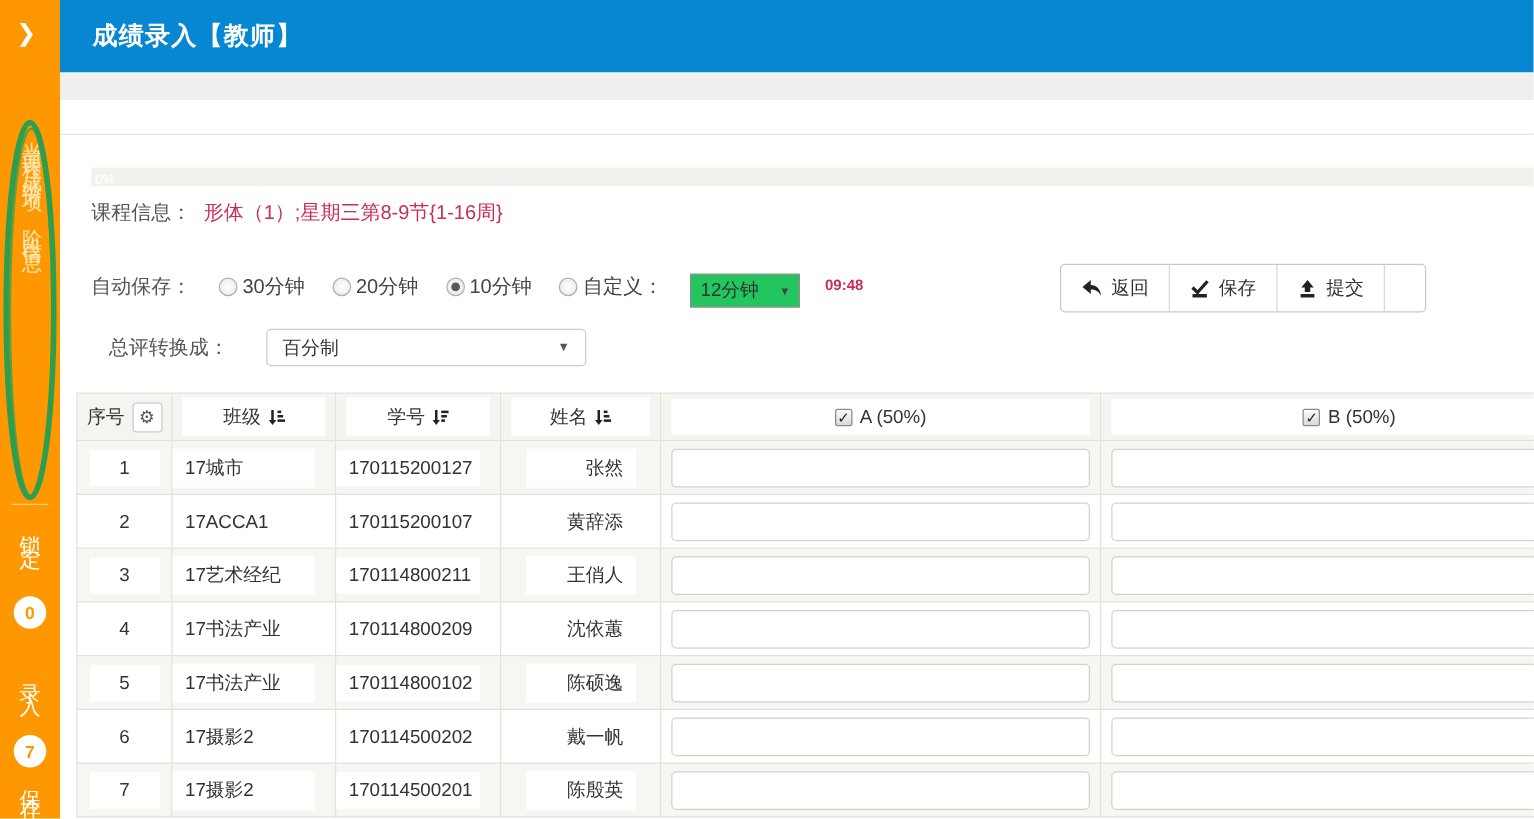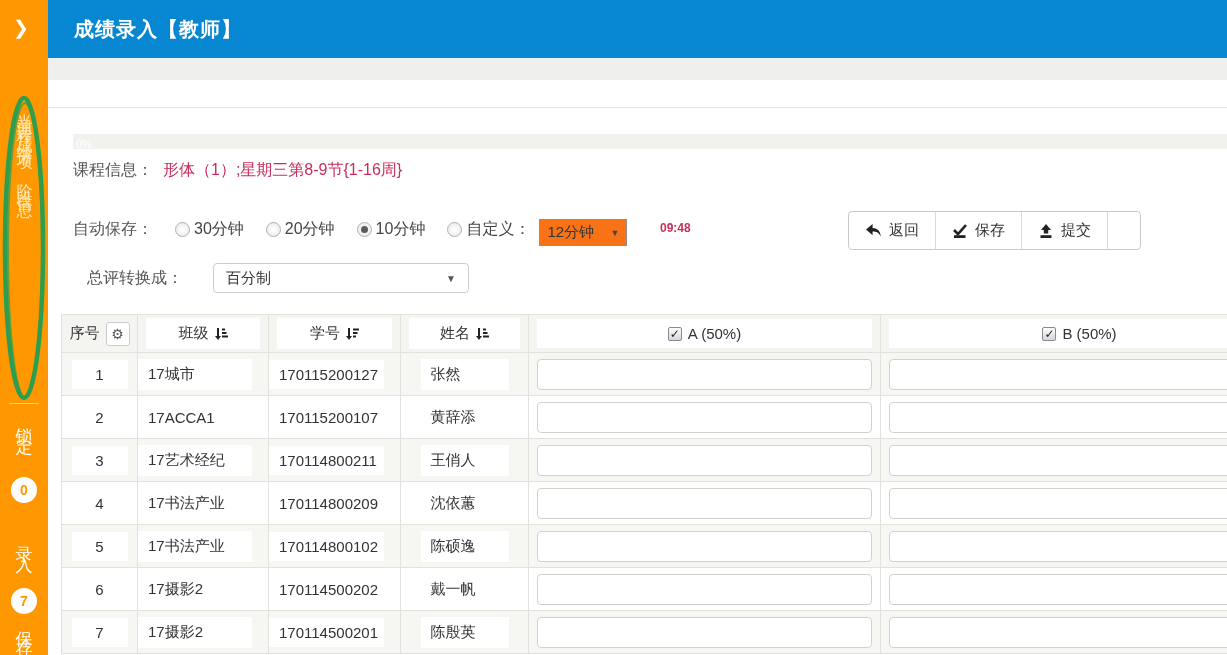--- a/index.html
+++ b/index.html
@@ -33,21 +33,21 @@
 
   .course-row { position:absolute; top:160px; left:25px; font-size:16px; color:#555; }
   .course-val { color:var(--crimson); margin-left:10px; }
 
   .autosave-row { position:absolute; top:219px; left:25px; display:flex; align-items:flex-start; font-size:16px; color:#555; }
   .radio-item { display:flex; align-items:center; margin-left:22px; color:#444; cursor:pointer; }
   .radio { width:15px; height:15px; border-radius:50%; border:1px solid #b0b0b0;
            background:radial-gradient(#fff, #e7e7e7); margin-right:4px; position:relative; }
   .radio.sel::after { content:""; position:absolute; left:3px; top:3px; width:7px; height:7px; border-radius:50%; background:#5a5a5a; }
   .mini-select { display:inline-flex; align-items:center; justify-content:space-between;
-                 border:1px solid #8f8f8f; background:#f97316; height:27px; padding:0 7px; margin-left:9px;
+                 border:1px solid #8f8f8f; background:#22c55e; height:27px; padding:0 7px; margin-left:22px;
                  font-size:15px; color:#333; width:88px; cursor:pointer; }
   .mini-select .arr { font-size:9px; color:#444; margin-left:6px; }
   .timer { position:absolute; top:221px; left:612px; font-size:12px; font-weight:bold; color:var(--crimson); }
 
   .btn-group { position:absolute; top:211px; left:800px; height:39px; display:flex;
                border:1px solid #c9c9c9; border-radius:4px; background:#fff; }
   .btn { display:flex; align-items:center; padding:0 16px; font-size:15px; color:#333;
          border-left:1px solid #d9d9d9; cursor:pointer; white-space:nowrap; }
   .btn:first-child { border-left:none; }
   .btn svg { margin-right:7px; }
@@ -66,21 +66,21 @@
   tbody td { height:43px; background:#fff; text-align:center; }
   tr.alt td { background:#f6f6f2; }
   .hpatch { background:#fff; margin:3px 8px; padding:6px 0; display:flex; align-items:center; justify-content:center; gap:6px; }
   .idx-head { display:flex; align-items:center; justify-content:center; gap:6px; }
   .gear-btn { width:24px; height:24px; border:1px solid #ccc; border-radius:3px; background:#fff;
               display:flex; align-items:center; justify-content:center; font-size:14px; color:#555; cursor:pointer; }
   .patch { display:inline-block; padding:6px 10px; }
   tr.alt .patch { background:#fff; }
   .patch.wide { width:calc(100% - 16px); text-align:left; }
   .patch.idx { min-width:56px; text-align:center; }
-  .patch.name { min-width:88px; text-align:left; }
+  .patch.name { min-width:88px; text-align:right; }
   td.score-cell input { width:calc(100% - 16px); height:31px; margin:0 8px; border:1px solid #d2d2cd;
                         border-radius:4px; background:#fff; outline:none; font-size:15px; padding:0 8px; }
   .cbx { width:14px; height:14px; border:1px solid #8a8a8a; border-radius:2px;
          background:linear-gradient(#fdfdfd,#d8d8d8); display:inline-flex; align-items:center; justify-content:center;
          font-size:12px; font-weight:bold; color:#222; cursor:pointer; }
   .sort-ic { display:inline-block; vertical-align:-2px; }
 </style>
 </head>
 <body>
 

